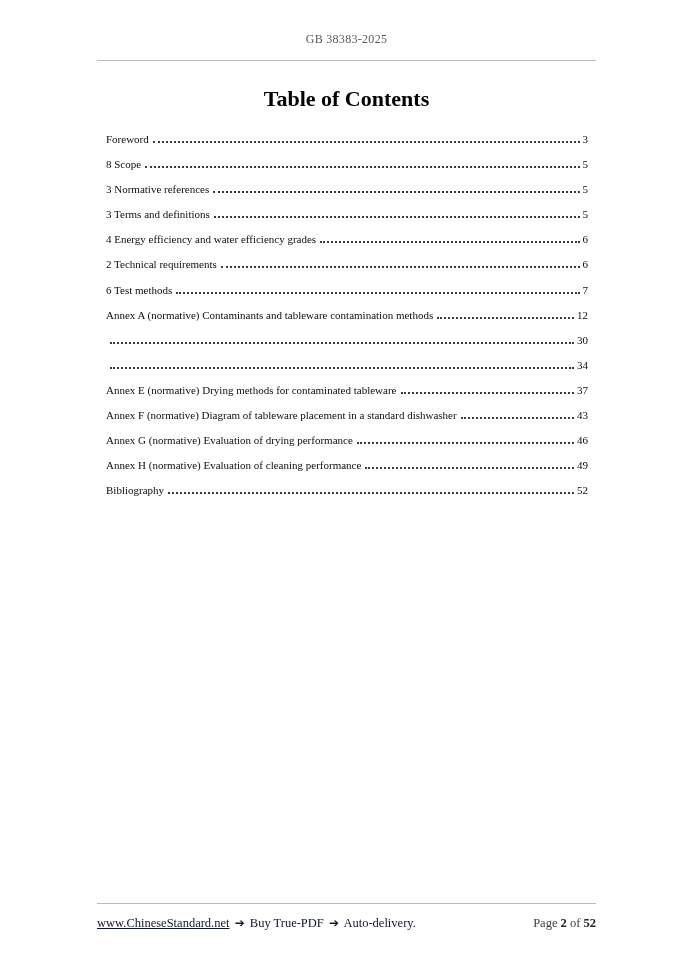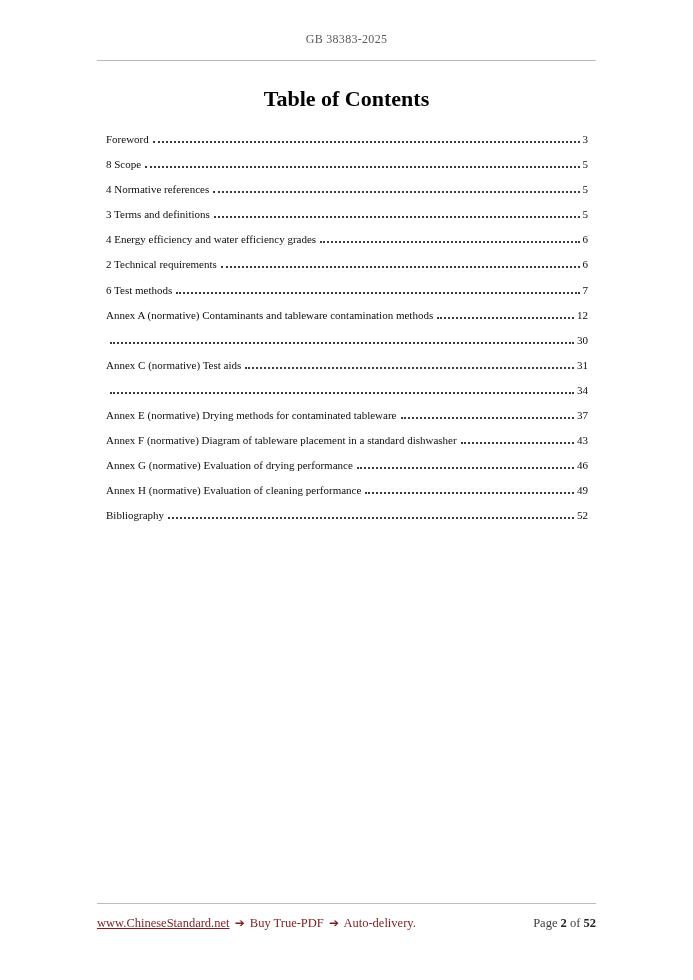--- a/index.html
+++ b/index.html
@@ -67,21 +67,21 @@
     left: 97px;
     right: 97px;
     border-top: 1px solid #bcbcbc;
     padding-top: 12px;
     display: flex;
     justify-content: space-between;
     align-items: baseline;
     font-size: 12.5px;
     color: #3d3d3d;
   }
-  .footer-left span, .footer-left a { color: #7f1d1d; }
+  .footer-left span, .footer-left a { color: #0f172a; }
   .footer-link {
     text-decoration: underline;
     cursor: pointer;
   }
   .footer .arrow {
     margin: 0 2px;
     font-family: "DejaVu Sans", sans-serif;
     font-size: 12px;
   }
   .footer-right b { color: #222222; }
@@ -102,21 +102,21 @@
       <span class="toc-label">Foreword</span>
       <span class="toc-dots"></span>
       <span class="toc-page">3</span>
     </div>
     <div class="toc-row">
       <span class="toc-label">8 Scope</span>
       <span class="toc-dots"></span>
       <span class="toc-page">5</span>
     </div>
     <div class="toc-row">
-      <span class="toc-label">4 Normative references</span>
+      <span class="toc-label">3 Normative references</span>
       <span class="toc-dots"></span>
       <span class="toc-page">5</span>
     </div>
     <div class="toc-row">
       <span class="toc-label">3 Terms and definitions</span>
       <span class="toc-dots"></span>
       <span class="toc-page">5</span>
     </div>
     <div class="toc-row">
       <span class="toc-label">4 Energy efficiency and water efficiency grades</span>
@@ -134,25 +134,20 @@
       <span class="toc-page">7</span>
     </div>
     <div class="toc-row">
       <span class="toc-label">Annex A (normative) Contaminants and tableware contamination methods</span>
       <span class="toc-dots"></span>
       <span class="toc-page">12</span>
     </div>
     <div class="toc-row">
       <span class="toc-dots"></span>
       <span class="toc-page">30</span>
-    </div>
-    <div class="toc-row">
-      <span class="toc-label">Annex C (normative) Test aids</span>
-      <span class="toc-dots"></span>
-      <span class="toc-page">31</span>
     </div>
     <div class="toc-row">
       <span class="toc-dots"></span>
       <span class="toc-page">34</span>
     </div>
     <div class="toc-row">
       <span class="toc-label">Annex E (normative) Drying methods for contaminated tableware</span>
       <span class="toc-dots"></span>
       <span class="toc-page">37</span>
     </div>

